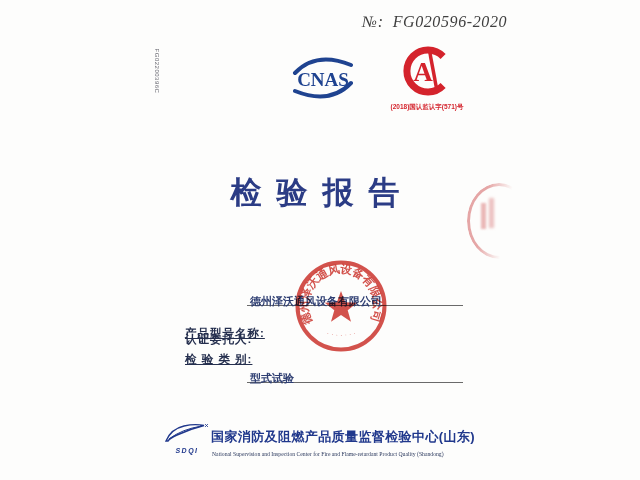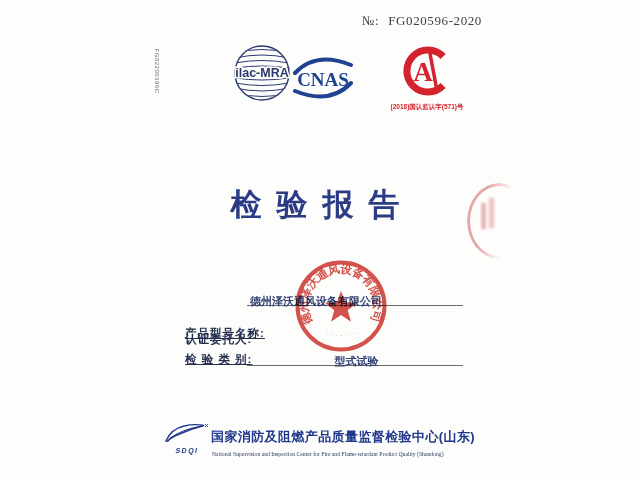--- a/index.html
+++ b/index.html
@@ -2,60 +2,60 @@
 <html><head>
 <meta charset="utf-8">
 <style>
   html,body{margin:0;padding:0;}
   body{background:#e8e8e8;font-family:"Liberation Sans",sans-serif;}
   .page{position:relative;width:640px;height:480px;background:#fdfdfc;overflow:hidden;
         box-shadow:0 0 4px rgba(0,0,0,.15);}
   .abs{position:absolute;}
 
   
-  .report-no{left:362px;top:13px;font-family:"Liberation Serif",serif;font-size:13px;
-             color:#3f3f3f;letter-spacing:.6px;}
+  .report-no{left:362px;top:13px;font-family:"Liberation Serif",serif;font-size:16px;
+             color:#3f3f3f;letter-spacing:.6px;font-style:italic;}
   .report-no .lbl{margin-right:9px;}
 
   
   .side-code{left:124px;top:68px;width:66px;text-align:center;font-size:6px;color:#6b6b74;
              letter-spacing:.5px;transform:rotate(90deg);}
 
   
   .cma-wrap{left:158px;top:54px;width:68px;text-align:center;}
   .cma-num{font-size:7px;color:#d4232c;letter-spacing:1.4px;font-weight:bold;margin-top:1px;}
   .ilac-wrap{left:233px;top:44px;}
   .cnas-wrap{left:292px;top:55px;}
   .accr-text{left:354px;top:55px;font-size:7.5px;line-height:9.5px;color:#22418c;font-weight:bold;}
   .accr-text .en{font-weight:bold;letter-spacing:.2px;}
   .cal-wrap{left:390px;top:45px;width:74px;text-align:center;}
   .cal-note{font-size:6.5px;color:#d4232c;font-weight:bold;margin-top:2px;white-space:nowrap;}
 
   
-  .title-zh{left:165px;top:184px;width:300px;text-align:center;font-size:31px;font-weight:bold;
+  .title-zh{left:165px;top:172px;width:300px;text-align:center;font-size:31px;font-weight:bold;
             color:#2b3c85;letter-spacing:15px;text-indent:15px;}
   .title-en{left:165px;top:216px;width:300px;text-align:center;
             font-family:"Liberation Serif",serif;font-size:16px;font-weight:bold;
             color:#2b3c85;letter-spacing:2.5px;word-spacing:9px;}
 
   
   .partial-stamp{left:467px;top:183px;width:58px;height:70px;border:3px solid rgba(210,95,95,.55);
             border-radius:50%;
             -webkit-mask-image:linear-gradient(100deg,#000 28%,transparent 60%);
             mask-image:linear-gradient(100deg,#000 28%,transparent 60%);}
   .partial-ink1{left:481px;top:203px;width:5px;height:26px;background:rgba(205,80,80,.4);
             filter:blur(1.2px);}
   .partial-ink2{left:489px;top:198px;width:5px;height:30px;background:rgba(205,80,80,.35);
             filter:blur(1.4px);}
 
   
   .field-label{font-size:11.5px;font-weight:bold;color:#252f4e;letter-spacing:1px;white-space:nowrap;}
   .f1l{left:185px;top:292px;margin-top:40px;} .f2l{left:185px;top:326px;text-decoration:underline;} .f3l{left:185px;top:352px;text-decoration:underline;}
   .field-line{left:247px;width:216px;height:14px;border-bottom:1px solid #6a6a6a;}
-  .f1v{top:291px;} .f2v{top:321px;} .f3v{top:351px;text-align:center;}
+  .f1v{top:291px;} .f2v{top:321px;} .f3v{top:368px;}
   .field-value{font-size:11px;color:#2e3e72;font-weight:bold;padding-left:3px;white-space:nowrap;}
 
   
   .stamp{left:287px;top:252px;mix-blend-mode:multiply;opacity:.9;}
 
   
   .sdqi-wrap{left:163px;top:423px;width:48px;text-align:center;}
   .sdqi-label{font-size:7px;font-style:italic;font-weight:bold;color:#20388c;letter-spacing:1.5px;margin-top:0px;}
   .footer-zh{left:211px;top:428px;font-size:13px;font-weight:bold;color:#20388c;letter-spacing:.4px;white-space:nowrap;}
   .footer-en{left:212px;top:451px;font-family:"Liberation Serif",serif;font-size:6px;color:#2c3a5e;
@@ -66,42 +66,20 @@
 
 <div class="page">
 
   <div class="abs report-no">
     <span class="lbl">№:</span><span>FG020596-2020</span>
   </div>
 
   <div class="abs side-code">FG02200396C</div>
 
 
-  <div class="abs ilac-wrap">
-    <svg width="58" height="58" viewBox="0 0 58 58">
-      <defs>
-          <clipPath id="ilacClip">
-            <circle cx="29" cy="29" r="27"></circle>
-          </clipPath>
-        </defs>
-      <circle cx="29" cy="29" r="27" fill="none" stroke="#2b3a6e" stroke-width="1.4"></circle>
-      <g clip-path="url(#ilacClip)" stroke="#2b3a6e" stroke-width="1" fill="none">
-        <path d="M2,9 Q29,2 56,9"></path>
-          <path d="M2,14 Q29,8 56,14"></path>
-          <path d="M2,19 Q29,14 56,19"></path>
-        <path d="M2,24 Q29,20 56,24"></path>
-          <path d="M2,34 Q29,38 56,34"></path>
-          <path d="M2,39 Q29,44 56,39"></path>
-        <path d="M2,44 Q29,50 56,44"></path>
-          <path d="M2,49 Q29,56 56,49"></path>
-          <path d="M4,54 Q29,61 54,54"></path>
-      </g>
-      <text x="29" y="33" font-size="12.5" font-weight="bold" fill="#2b3a6e" text-anchor="middle" font-family="Liberation Sans, sans-serif" paint-order="stroke" stroke="#fdfdfc" stroke-width="3">ilac-MRA</text>
-    </svg>
-  </div>
 
   <div class="abs cnas-wrap">
     <svg width="62" height="46" viewBox="0 0 62 46">
       <path d="M3,18 Q24,-4 59,10" fill="none" stroke="#1f4390" stroke-width="4" stroke-linecap="round"></path>
       <path d="M3,36 Q38,50 59,28" fill="none" stroke="#1f4390" stroke-width="4" stroke-linecap="round"></path>
       <text x="31" y="31" font-size="19" font-weight="bold" fill="#1f4390" text-anchor="middle" font-family="Liberation Serif, serif">CNAS</text>
     </svg>
   </div>
 
 

